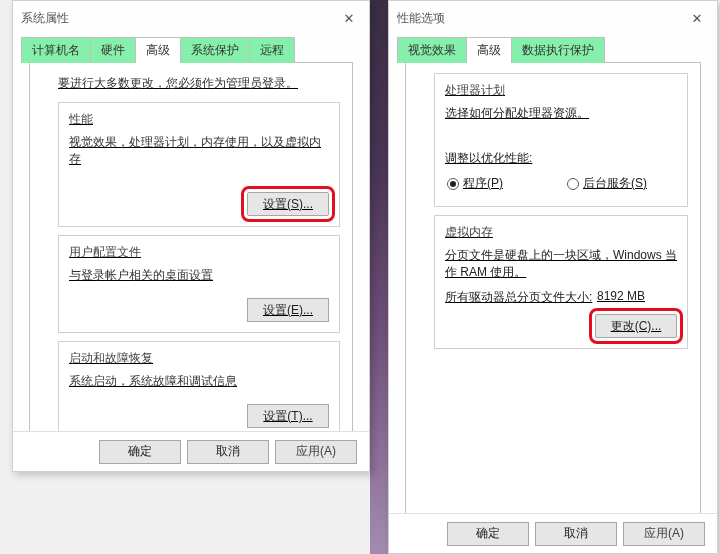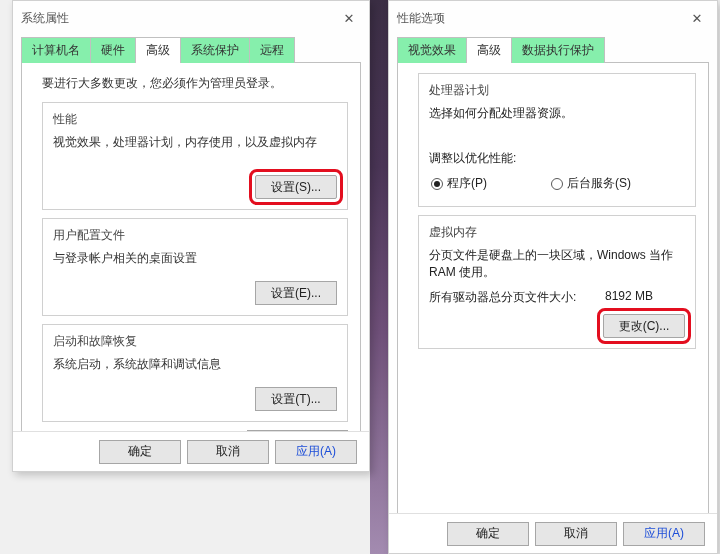--- a/index.html
+++ b/index.html
@@ -54,24 +54,25 @@
     color: #333;
     cursor: default;
     font-size: 12px;
   }
   .tab.active {
     background: #fff;
     position: relative;
     z-index: 2;
   }
   .tabpane {
-    margin: 0 8px;
+    margin: 0 16px;
     border: 1px solid #c0c0c0;
     background: #fff;
-    padding: 10px 12px 12px 20px;
+    padding: 10px 12px 12px 28px;
+    text-decoration: underline;
   }
   .dialog.left .tabpane { height: 374px; }
   .dialog.right .tabpane { height: 458px; }
   .lead { color: #333; margin: 2px 0 10px 0; }
   .group {
     border: 1px solid #d0d0d0;
     padding: 8px 10px 10px 10px;
     margin-bottom: 8px;
     position: relative;
   }
@@ -91,21 +92,21 @@
     border: 1px solid #a6a6a6;
     background: #e6e6e6;
     font-size: 12px;
     color: #222;
     cursor: default;
     display: inline-flex;
     align-items: center;
     justify-content: center;
     padding: 0 12px;
   }
-  .btn:disabled { color: #1d4ed8; }
+  .btn:disabled { color: #404040; }
   .btn-row-right {
     display: flex;
     justify-content: flex-end;
     gap: 6px;
   }
   .highlight-red {
     outline: 3px solid #e30e1f;
     outline-offset: 3px;
     border-radius: 2px;
   }

